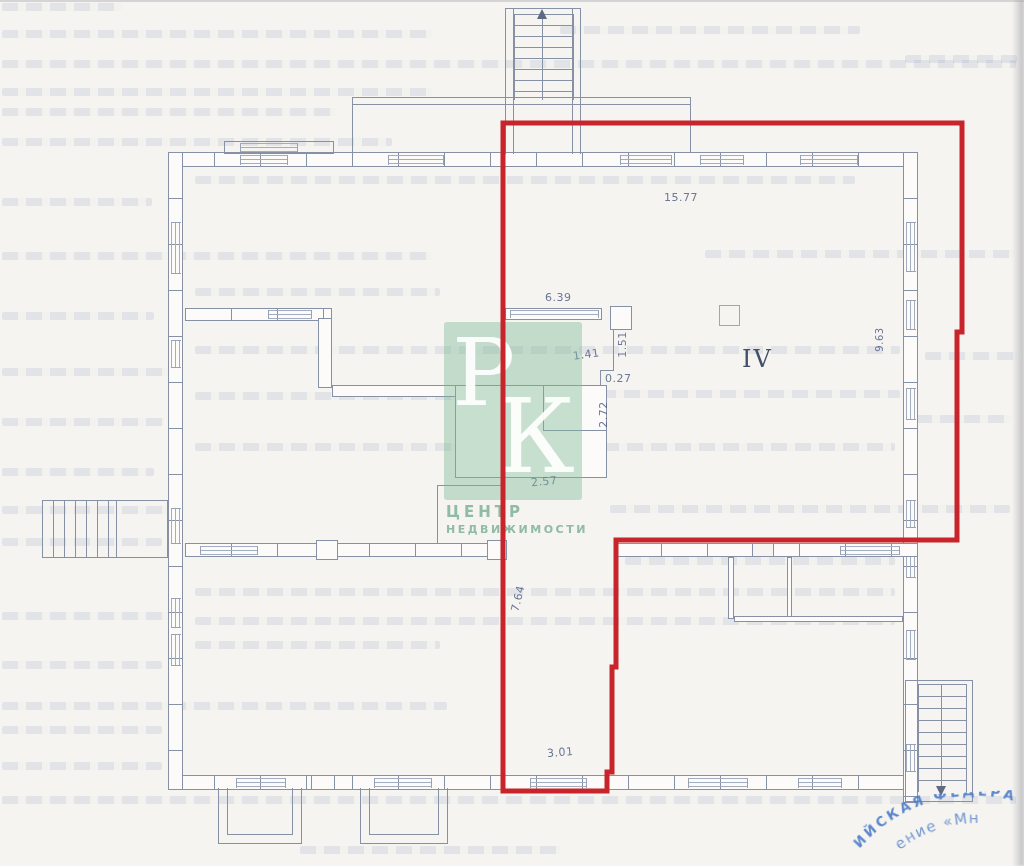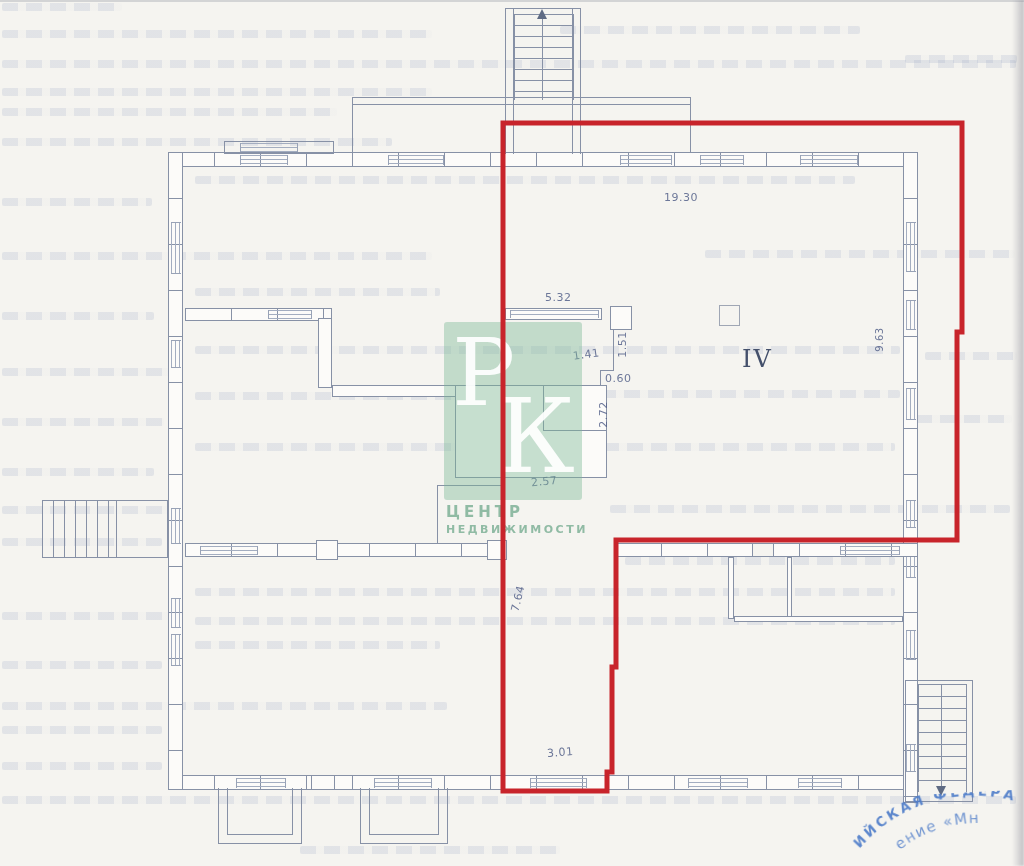--- a/index.html
+++ b/index.html
@@ -184,25 +184,25 @@
   <div class="box" style="left:369px;top:788px;width:70px;height:47px;border-top:none"></div>
 
   <div class="box" style="left:905px;top:680px;width:68px;height:122px"></div>
   <div class="steps-v2" style="left:918px;top:684px;width:47px;height:108px"></div>
   <div class="ln" style="left:941px;top:684px;width:1px;height:104px"></div>
   <div class="arrow-dn" style="left:936px;top:786px"></div>
 
   <div class="box" style="left:719px;top:305px;width:21px;height:21px;border-color:rgba(130,140,160,0.75)"></div>
   <div class="room-no" style="left:742px;top:345px">IV</div>
 
-  <span class="dim" style="left:664px;top:191px">19.30</span>
-  <span class="dim" style="left:545px;top:291px">5.32</span>
+  <span class="dim" style="left:664px;top:191px">15.77</span>
+  <span class="dim" style="left:545px;top:291px">6.39</span>
   <span class="dim" style="left:607px;top:338px;width:30px;transform:rotate(-90deg)">1.51</span>
   <span class="dim" style="left:573px;top:348px;transform:rotate(-8deg)">1.41</span>
-  <span class="dim" style="left:605px;top:372px">0.60</span>
+  <span class="dim" style="left:605px;top:372px">0.27</span>
   <span class="dim" style="left:588px;top:408px;width:30px;transform:rotate(-90deg)">2.72</span>
   <span class="dim" style="left:531px;top:475px;transform:rotate(-6deg)">2.57</span>
   <span class="dim" style="left:862px;top:334px;width:34px;font-size:10px;transform:rotate(-90deg)">9.63</span>
   <span class="dim" style="left:501px;top:592px;width:34px;transform:rotate(-76deg)">7.64</span>
   <span class="dim" style="left:547px;top:746px;transform:rotate(-4deg)">3.01</span>
 
   <div class="wm">
     <div class="wm-box"></div>
     <div class="wm-l wm-p">Р</div>
     <div class="wm-l wm-k">К</div>

